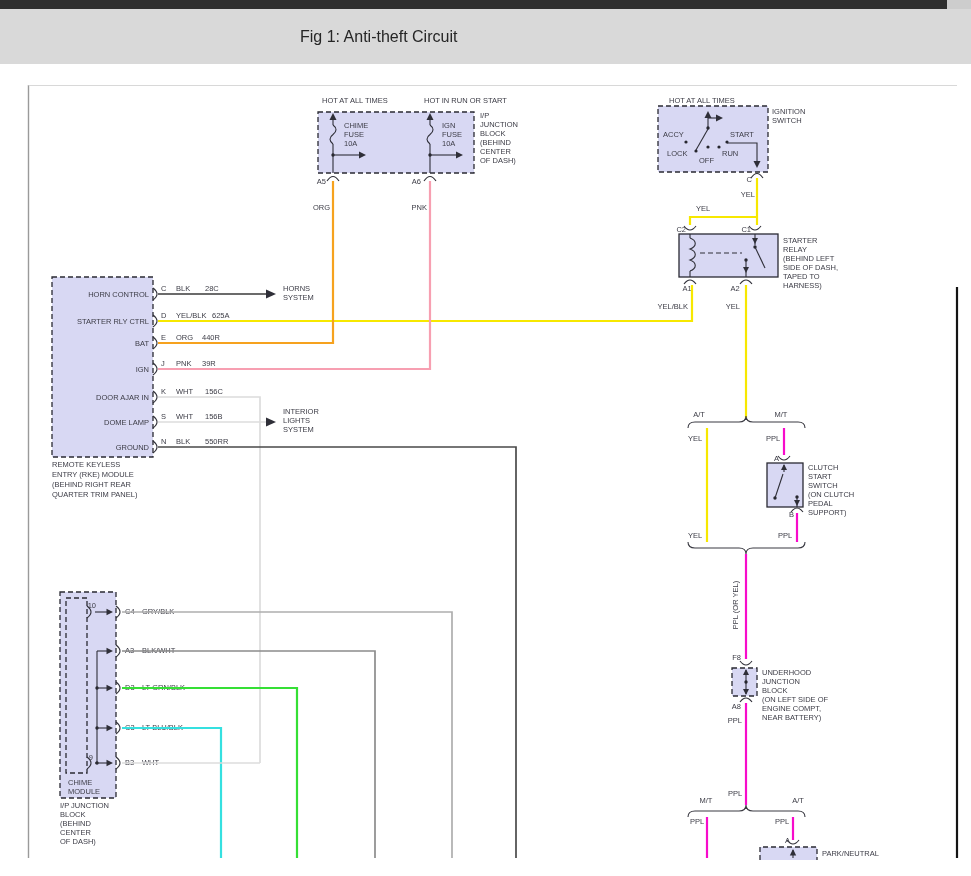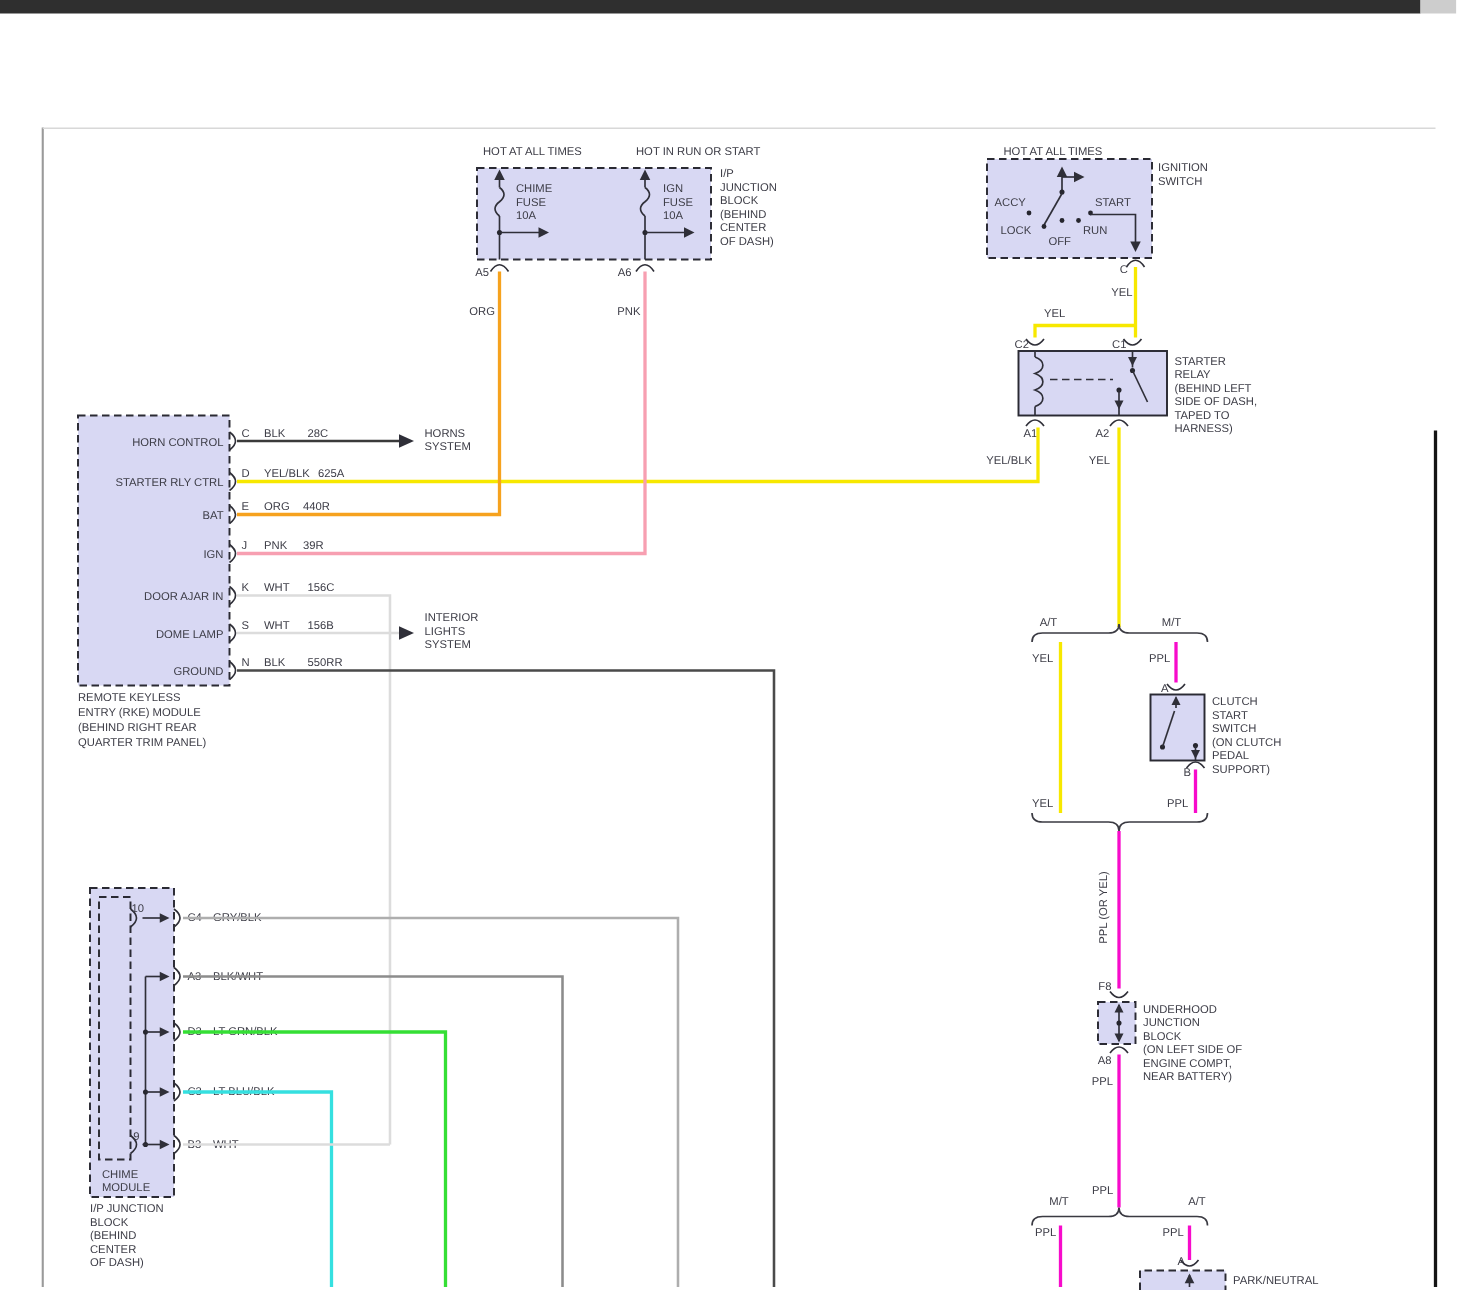--- a/index.html
+++ b/index.html
@@ -21,20 +21,23 @@
   .dot{fill:#26262e;}
   .arrow{fill:#2f2f38;stroke:none;}
   .brace{stroke:#3a3a42;stroke-width:1.1;fill:none;}
 </style>
 </head>
 <body>
 
 <div id="stage">
   <div id="topbar"></div>
   <div id="topbar-corner"></div>
+  <div id="titleband">
+    <span class="title">Fig 1: Anti-theft Circuit</span>
+  </div>
 
   <svg width="971" height="876" viewBox="0 0 971 876">
 
     <g>
       <line x1="28.5" y1="85" x2="28.5" y2="858" stroke-width="1.4" stroke="#9a9a9a"></line>
       <line x1="957" y1="287" x2="957" y2="858" stroke-width="2.2" stroke="#141414"></line>
       <line x1="28.5" y1="85.5" x2="957" y2="85.5" stroke="#d8d8d8" stroke-width="1"></line>
     </g>
 
     <g>

